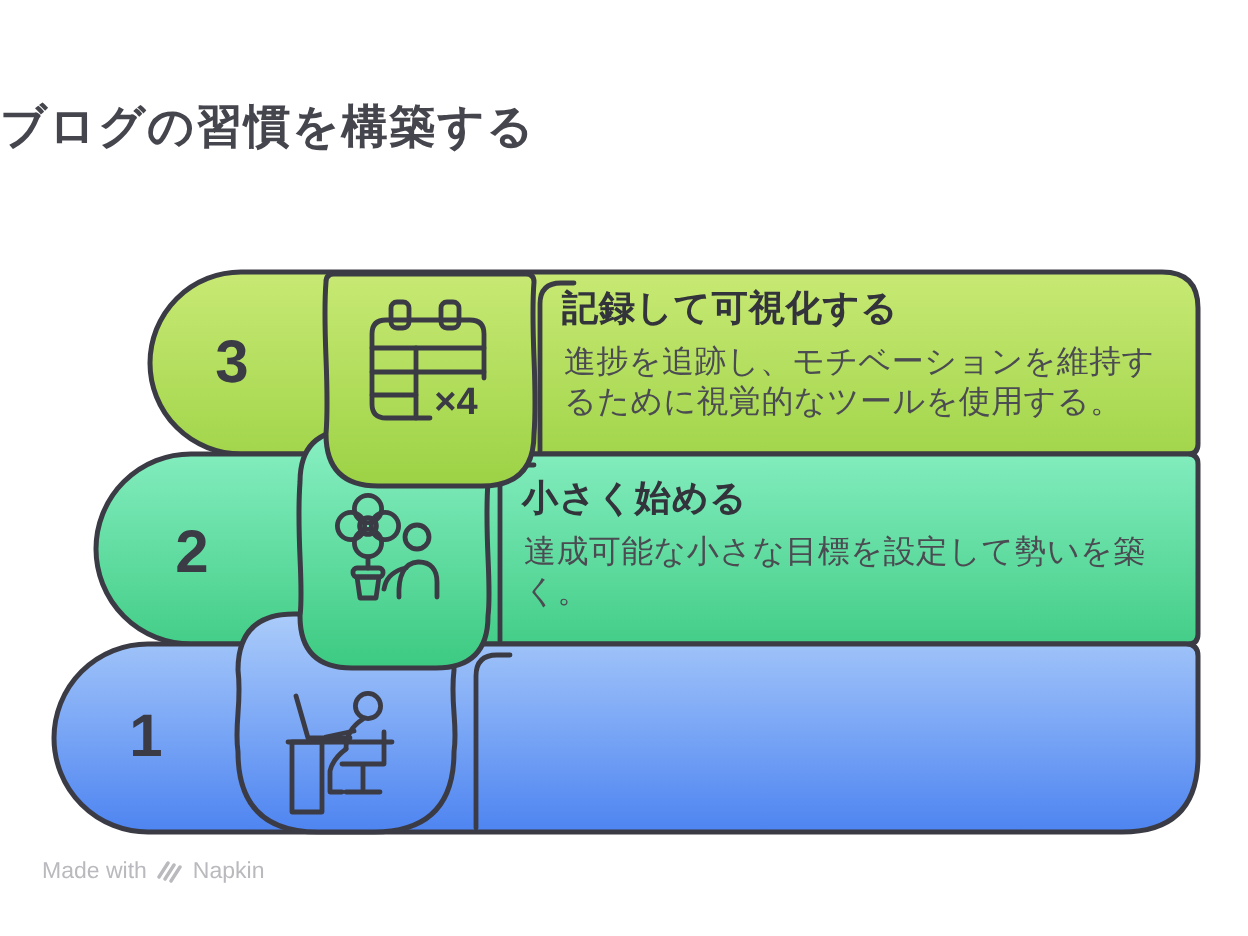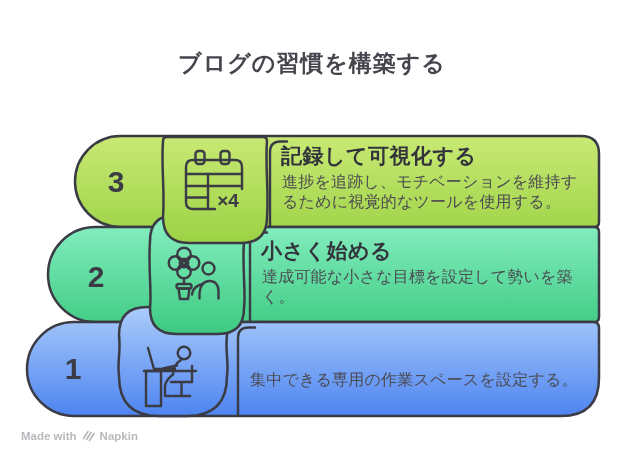--- a/index.html
+++ b/index.html
@@ -6,35 +6,35 @@
     --outline:#3b3b45; --heading:#45454d; --step_title:#33333b;
     --body:#4b4b52; --footer:#b9b9be; --background:#ffffff;
   }
   html,body{margin:0;padding:0;background:#f4f4f4;}
   .stage{
     position:relative;width:624px;height:468px;background:var(--background);
     font-family:"Liberation Sans","DejaVu Sans",sans-serif;overflow:hidden;
   }
   .abs{position:absolute;}
   .page-title{
-    left:0;top:48px;width:624px;text-align:center;
+    left:0;top:48px;width:624px;
     font-size:23px;font-weight:700;color:var(--heading);letter-spacing:1px;
   }
   .step-number{
     width:46px;text-align:center;font-size:30px;font-weight:700;color:var(--outline);
     line-height:32px;
   }
-  .row-title{font-size:21px;font-weight:700;color:var(--step_title);letter-spacing:.5px;}
+  .row-title{font-size:18px;font-weight:700;color:var(--step_title);letter-spacing:.5px;}
   .row-body{
     font-size:16px;color:var(--body);line-height:19.5px;white-space:pre-line;
     letter-spacing:.2px;
   }
   .footer{
     left:21px;top:429px;display:flex;align-items:center;gap:5px;
-    font-size:11.5px;color:var(--footer);font-weight:bold;
+    font-size:11.5px;color:var(--footer);
   }
   svg text.icon-label{
     font-family:"Liberation Sans","DejaVu Sans",sans-serif;
     font-size:19px;font-weight:600;fill:var(--outline);
   }
   .shape{stroke:var(--outline);stroke-width:2.5;}
   .lineart{stroke:var(--outline);stroke-width:2.4;fill:none;stroke-linecap:round;stroke-linejoin:round;}
 </style>
 </head>
 <body>
@@ -111,21 +111,20 @@
   <div class="abs row-title" style="left:281px;top:142px">記録して可視化する</div>
   <div class="abs row-body" style="left:282px;top:172px">進捗を追跡し、モチベーションを維持す
 るために視覚的なツールを使用する。</div>
 
   <div class="abs step-number" style="left:73px;top:261px">2</div>
   <div class="abs row-body" style="left:262px;top:267px">達成可能な小さな目標を設定して勢いを築
 く。</div>
   <div class="abs row-title" style="left:261px;top:237px">小さく始める</div>
 
   <div class="abs step-number" style="left:50px;top:353px">1</div>
-  <div class="abs row-body" style="left:250px;top:370px">集中できる専用の作業スペースを設定する。</div>
 
   <div class="abs footer">
     <span>Made with</span>
     <svg width="13" height="13" viewBox="0 0 13 13">
       <path d="M 1.5,9.5 L 6,2.5 M 4.5,10.5 L 9,3.5 M 7.5,11.5 L 12,4.5" stroke="#b9b9be" stroke-width="1.7" stroke-linecap="round" fill="none"></path>
     </svg>
     <span>Napkin</span>
   </div>
 
 </div>

